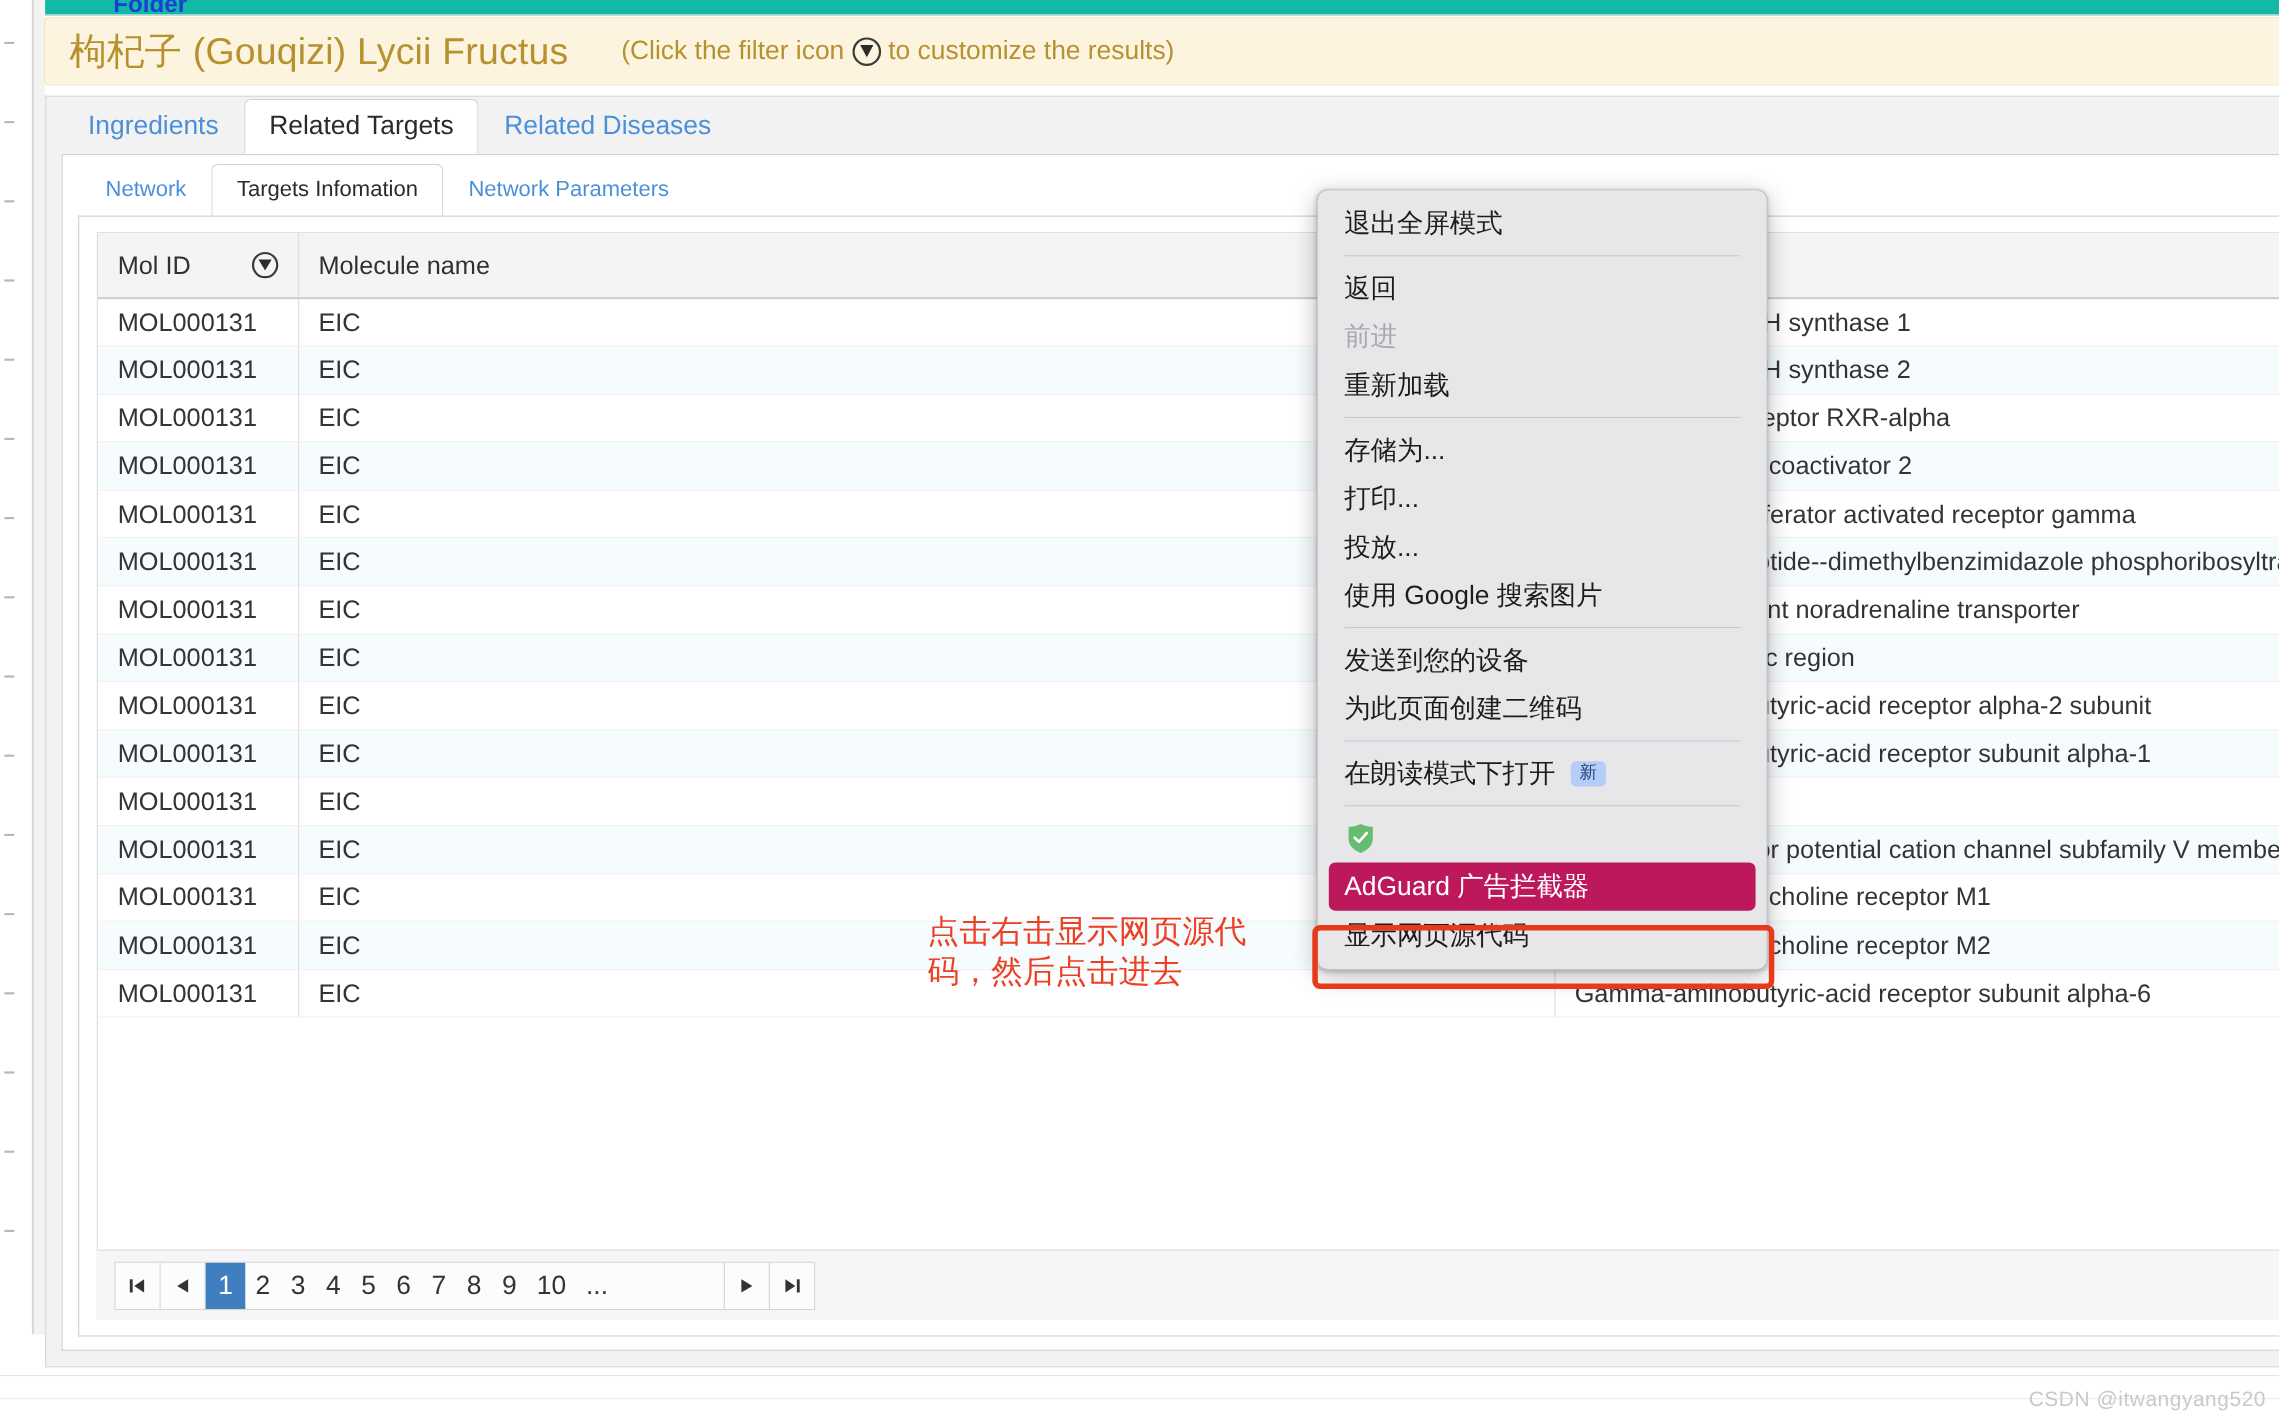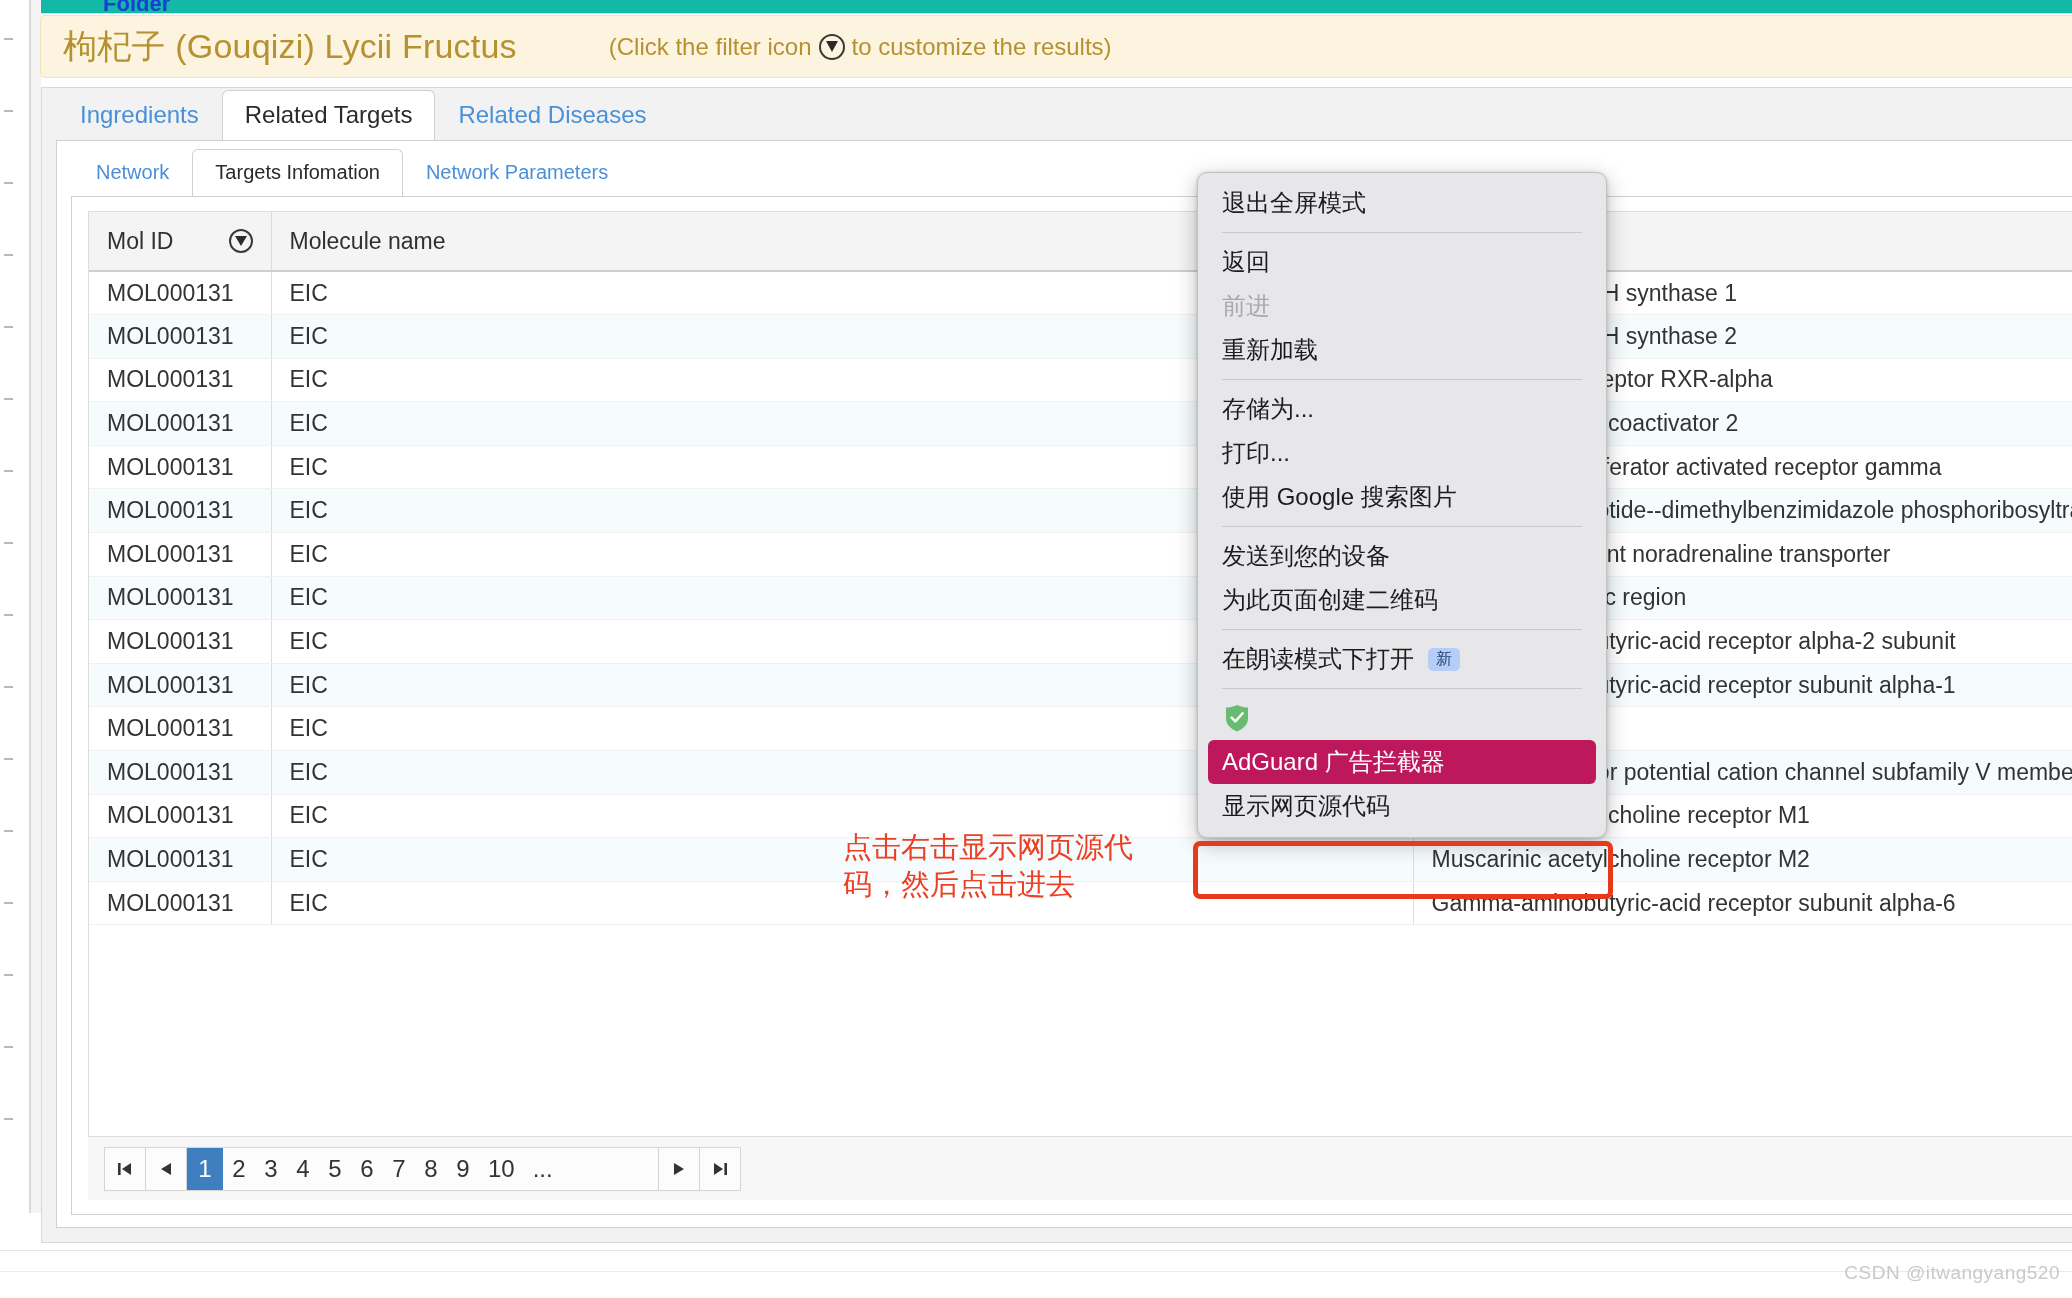--- a/index.html
+++ b/index.html
@@ -52,21 +52,21 @@
     border: 1px solid #f3e2bb;
     border-right: none;
     border-radius: 5px 0 0 5px;
     display: flex; align-items: center;
   }
   .banner-title {
     margin-left: 22px;
     font-size: 34px; color: #b5912f; letter-spacing: .2px;
   }
   .banner-hint {
-    margin-left: 92px;
+    margin-left: 48px;
     font-size: 24px; color: #b5912f;
     display: flex; align-items: center; gap: 7px;
   }
   .filter-circle {
     display: inline-flex; align-items: center; justify-content: center;
     width: 26px; height: 26px; border: 2px solid #3a3a3a; border-radius: 50%;
     vertical-align: middle;
   }
   .funnel {
     width: 0; height: 0;
@@ -454,20 +454,21 @@
 
   <div class="ctxmenu">
     <div class="ctxitem">退出全屏模式</div>
     <div class="ctxsep"></div>
     <div class="ctxitem">返回</div>
     <div class="ctxitem disabled">前进</div>
     <div class="ctxitem">重新加载</div>
     <div class="ctxsep"></div>
     <div class="ctxitem">存储为...</div>
     <div class="ctxitem">打印...</div>
+    <div class="ctxitem">投放...</div>
     <div class="ctxitem">使用 Google 搜索图片</div>
     <div class="ctxsep"></div>
     <div class="ctxitem">发送到您的设备</div>
     <div class="ctxitem">为此页面创建二维码</div>
     <div class="ctxsep"></div>
     <div class="ctxitem">
       <span>在朗读模式下打开</span>
       <span class="badge-new">新</span>
     </div>
     <div class="ctxsep"></div>

